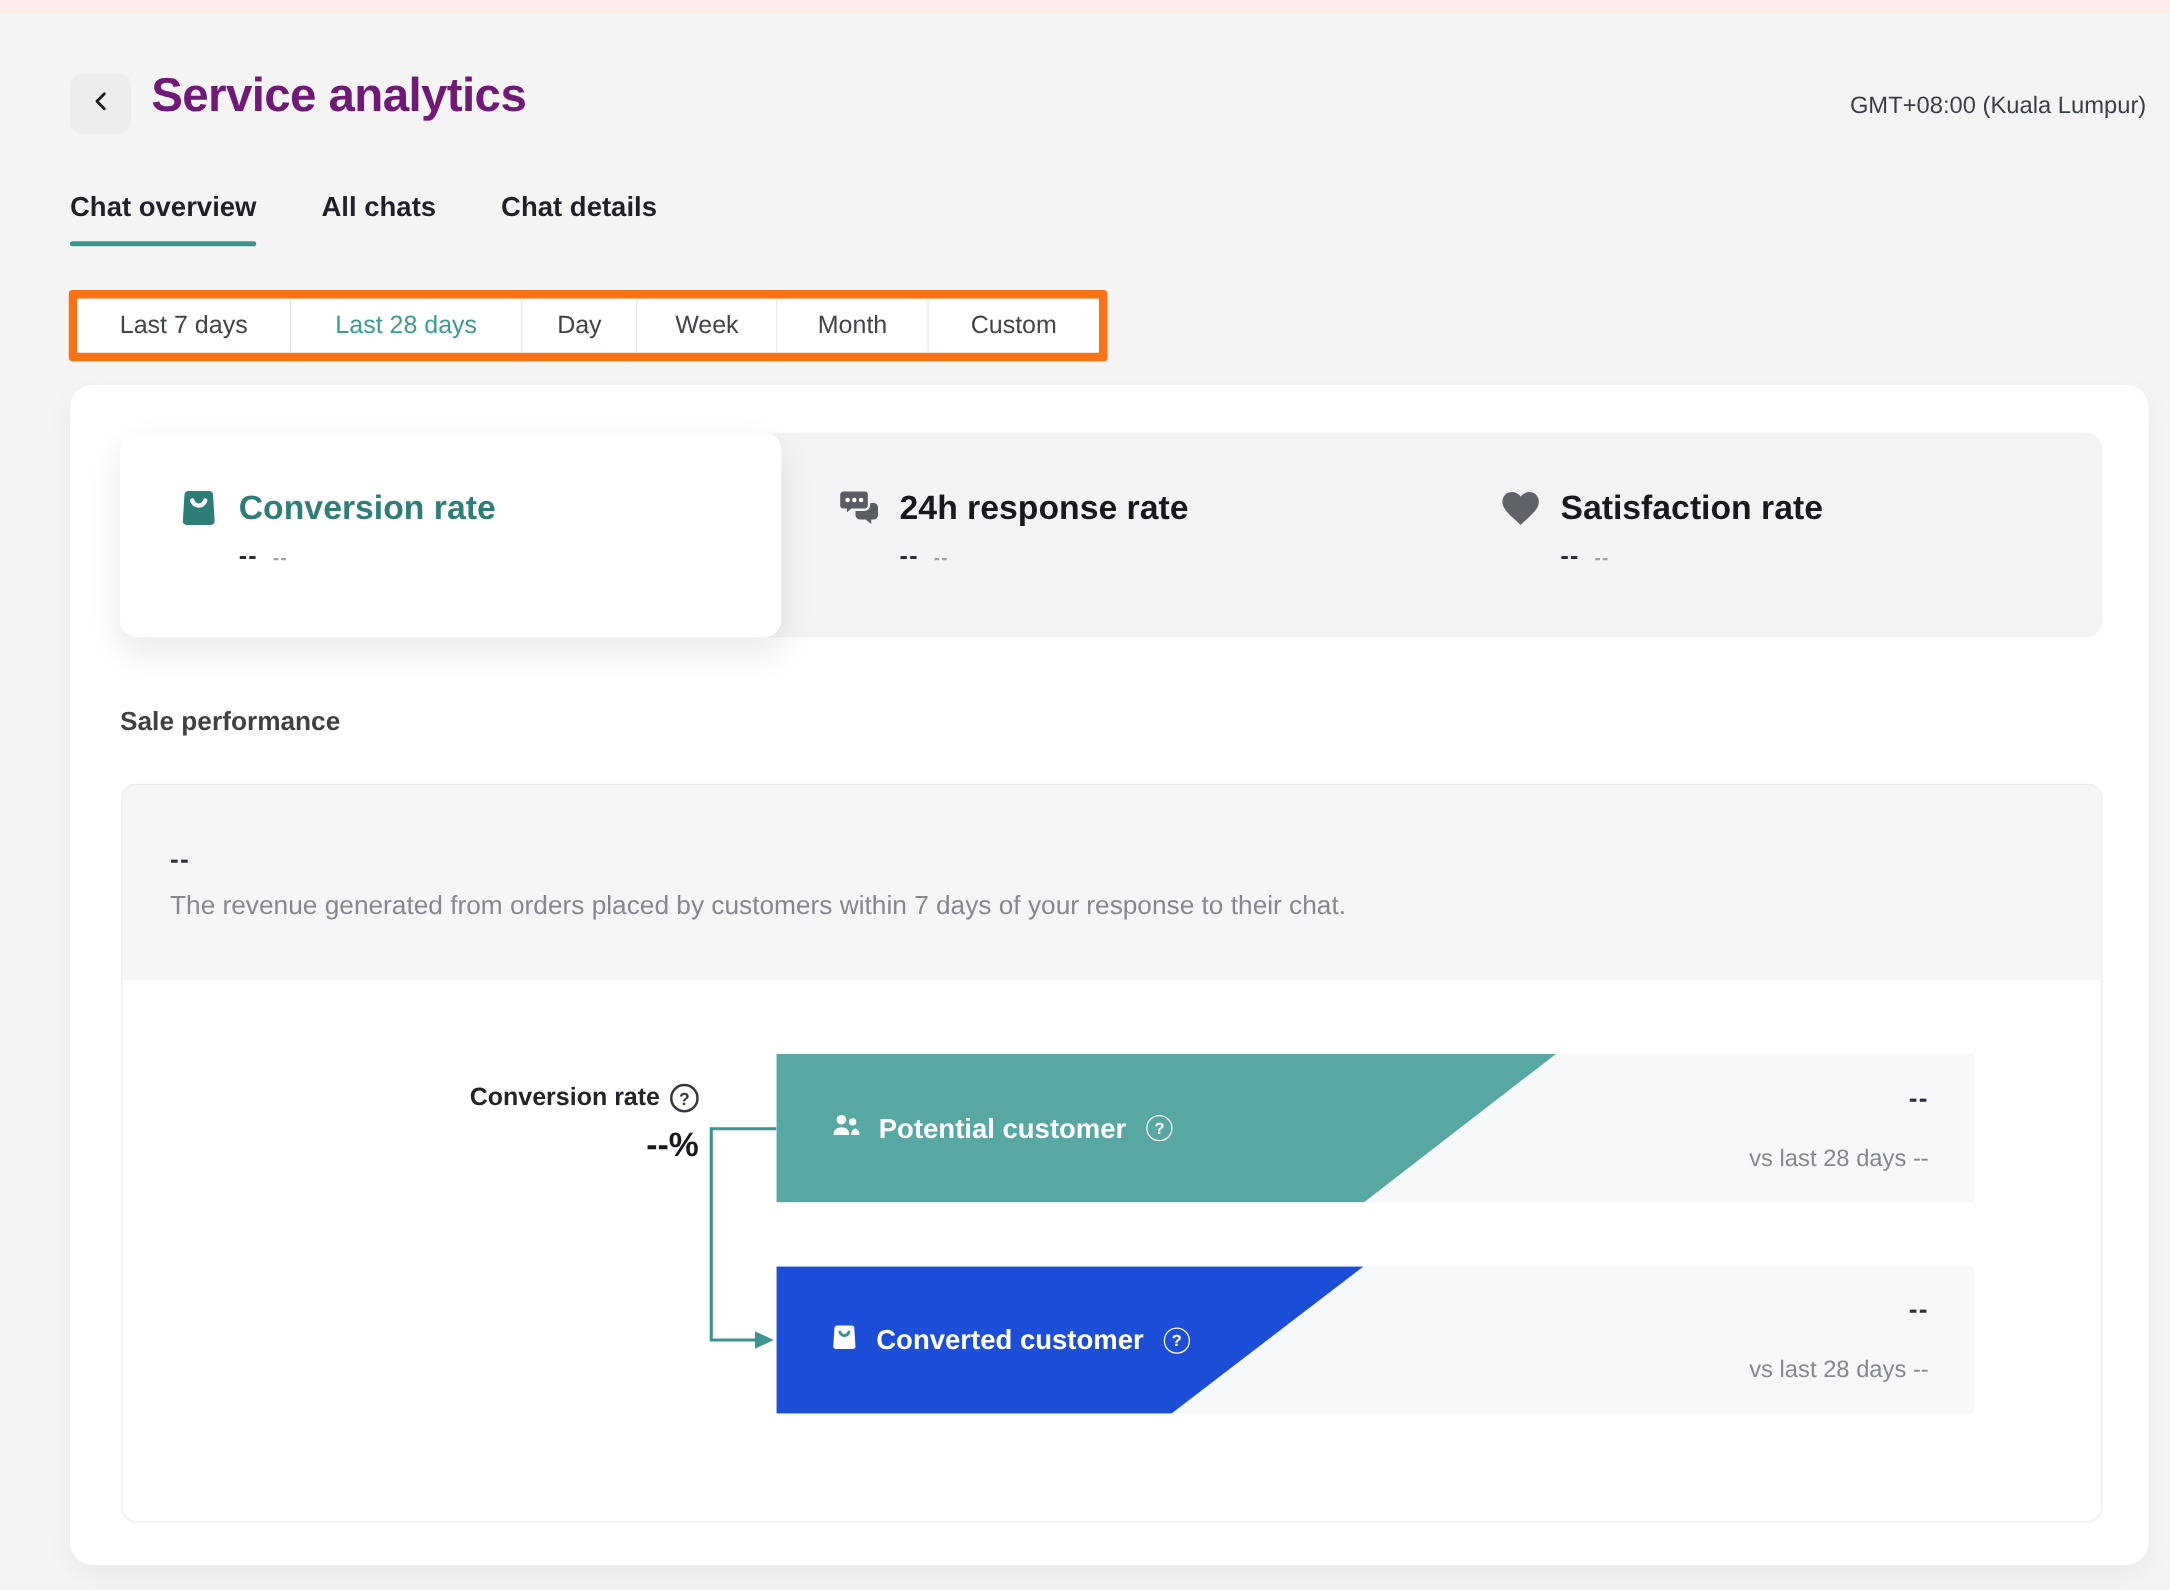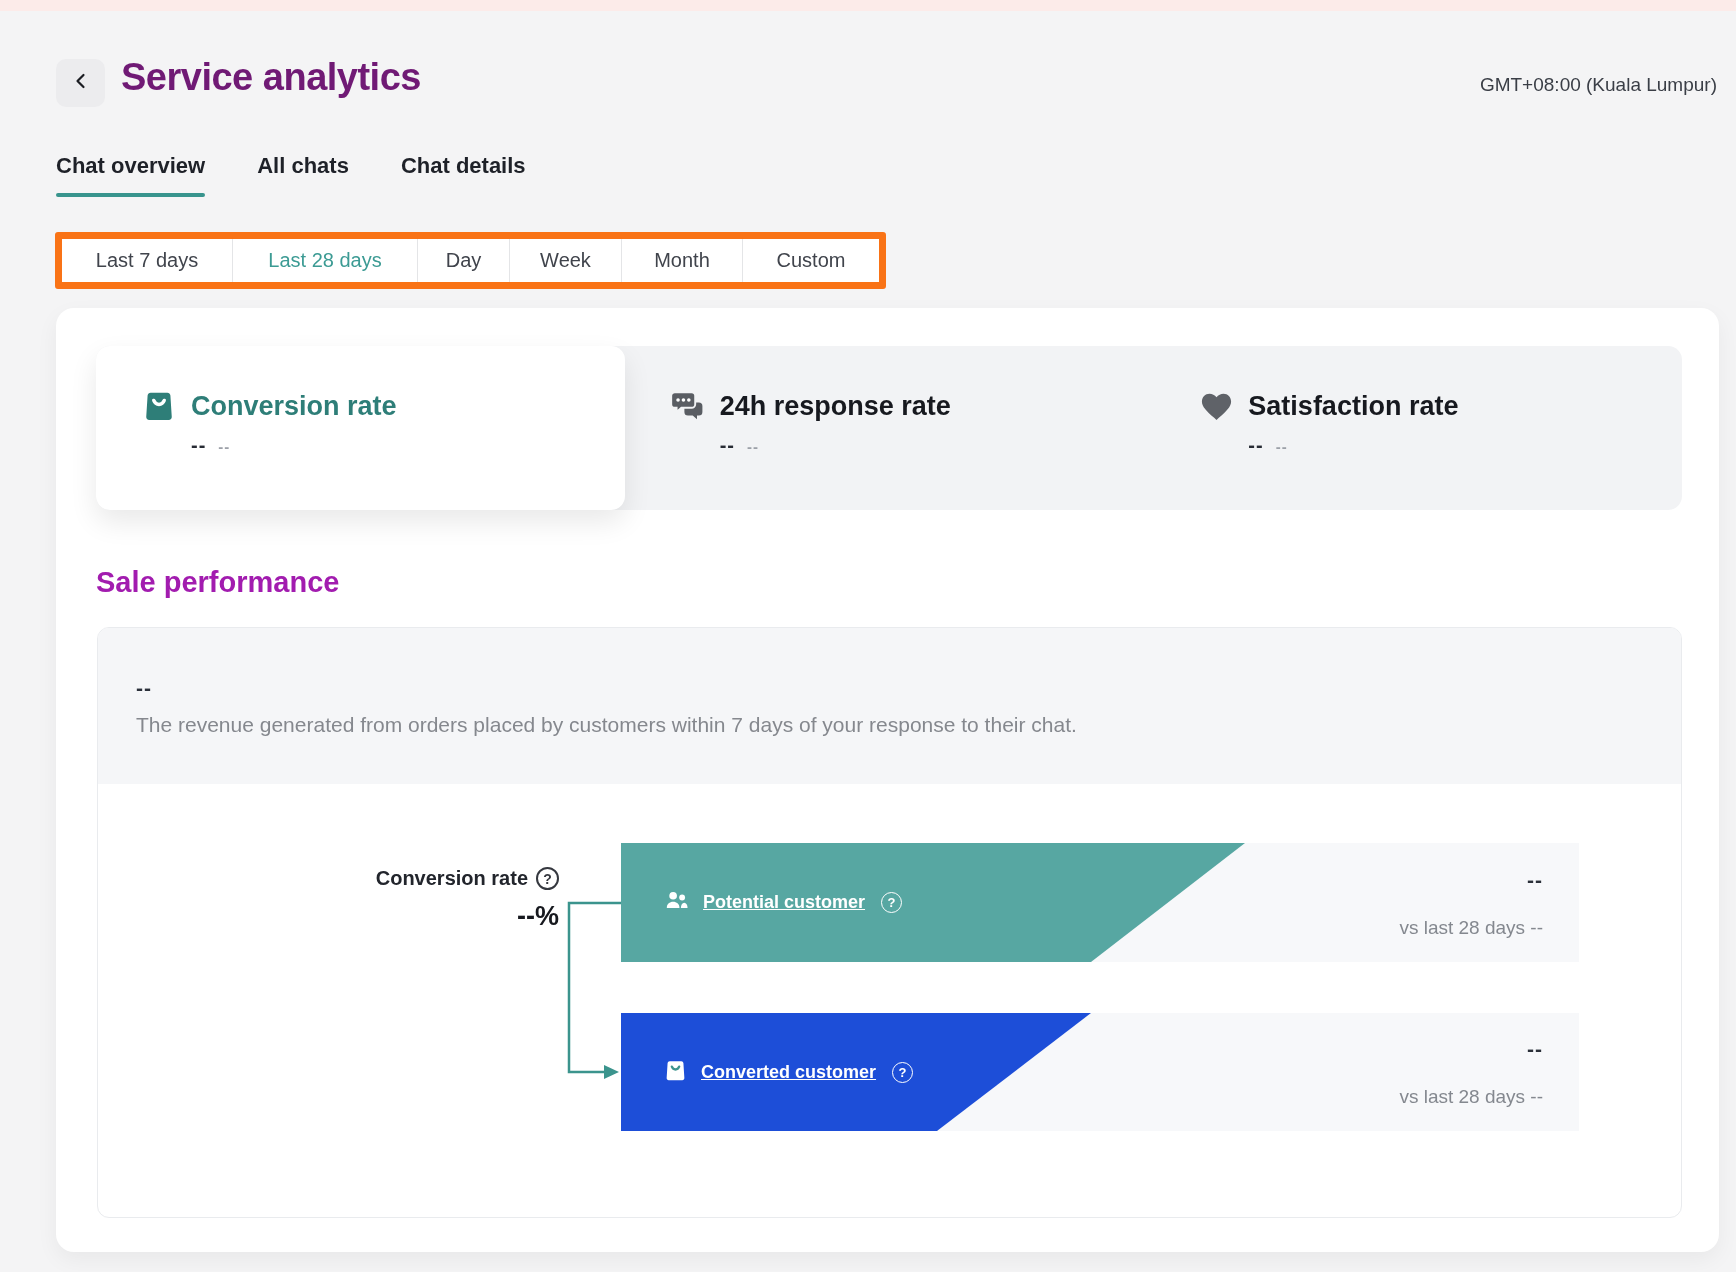--- a/index.html
+++ b/index.html
@@ -41,36 +41,36 @@
   .metric-card.active{background:#fff;border-radius:14px;box-shadow:0 12px 28px rgba(0,0,0,.09);}
   .metric-title-row{display:flex;align-items:center;gap:14px;}
   .metric-icon{width:36px;height:36px;display:flex;align-items:center;justify-content:center;}
   .metric-title{font-size:27px;font-weight:700;color:#17191f;}
   .metric-card.active .metric-title{color:#2e7e78;}
   .metric-values{margin:10px 0 0 50px;display:flex;align-items:baseline;gap:12px;}
   .metric-value{font-size:20px;font-weight:800;color:#272b34;letter-spacing:1px;}
   .metric-subvalue{font-size:15px;font-weight:700;color:#9ca0a8;letter-spacing:1px;}
 
   
-  .sale-heading{position:absolute;left:40px;top:258px;font-size:29px;font-weight:700;color:#a21caf;}
+  .sale-heading{position:absolute;left:40px;top:258px;font-size:21px;font-weight:700;color:#404040;}
   .sale-card{position:absolute;left:41px;top:319px;width:1585px;height:591px;border:1.5px solid #e9ebee;
         border-radius:12px;box-sizing:border-box;overflow:hidden;background:#fff;}
   .sale-head{height:156px;background:#f5f6f8;padding:48px 38px 0 38px;box-sizing:border-box;}
   .sale-value{font-size:21px;font-weight:800;color:#2b303a;letter-spacing:1px;}
   .sale-desc{margin-top:13px;font-size:21px;color:#85888e;}
 
   
   .track{position:absolute;left:523px;width:958px;background:#f7f8fa;}
   .track-1{top:215px;height:119px;}
   .track-2{top:385px;height:118px;}
   .bar{position:absolute;left:0;top:0;height:100%;display:flex;align-items:center;
         padding-left:42px;box-sizing:border-box;gap:13px;}
   .bar-1{width:624px;background:#57a7a2;clip-path:polygon(0 0,100% 0,75.32% 100%,0 100%);}
   .bar-2{width:470px;background:#1d4ed8;clip-path:polygon(0 0,100% 0,67.23% 100%,0 100%);}
-  .bar-label{font-size:18px;font-weight:700;color:#fff;white-space:nowrap;text-decoration:underline;}
+  .bar-label{font-size:22px;font-weight:700;color:#fff;white-space:nowrap;}
   .help{width:21px;height:21px;border-radius:50%;display:flex;align-items:center;justify-content:center;
         font-size:13px;font-weight:700;box-sizing:border-box;cursor:pointer;flex:none;}
   .help.white{border:1.8px solid #fff;color:#fff;margin-left:3px;}
   .help.dark{border:2px solid #35383f;color:#35383f;width:23px;height:23px;font-size:14px;margin-left:8px;}
   .track-values{position:absolute;right:36px;top:50%;transform:translateY(-50%);text-align:right;}
   .track-value{font-size:21px;font-weight:800;color:#2b3039;letter-spacing:1px;}
   .track-comparison{margin-top:25px;font-size:19px;color:#84888f;}
 
   .conv-block{position:absolute;right:1122px;top:239px;text-align:right;}
   .conv-row{display:flex;align-items:center;justify-content:flex-end;}

